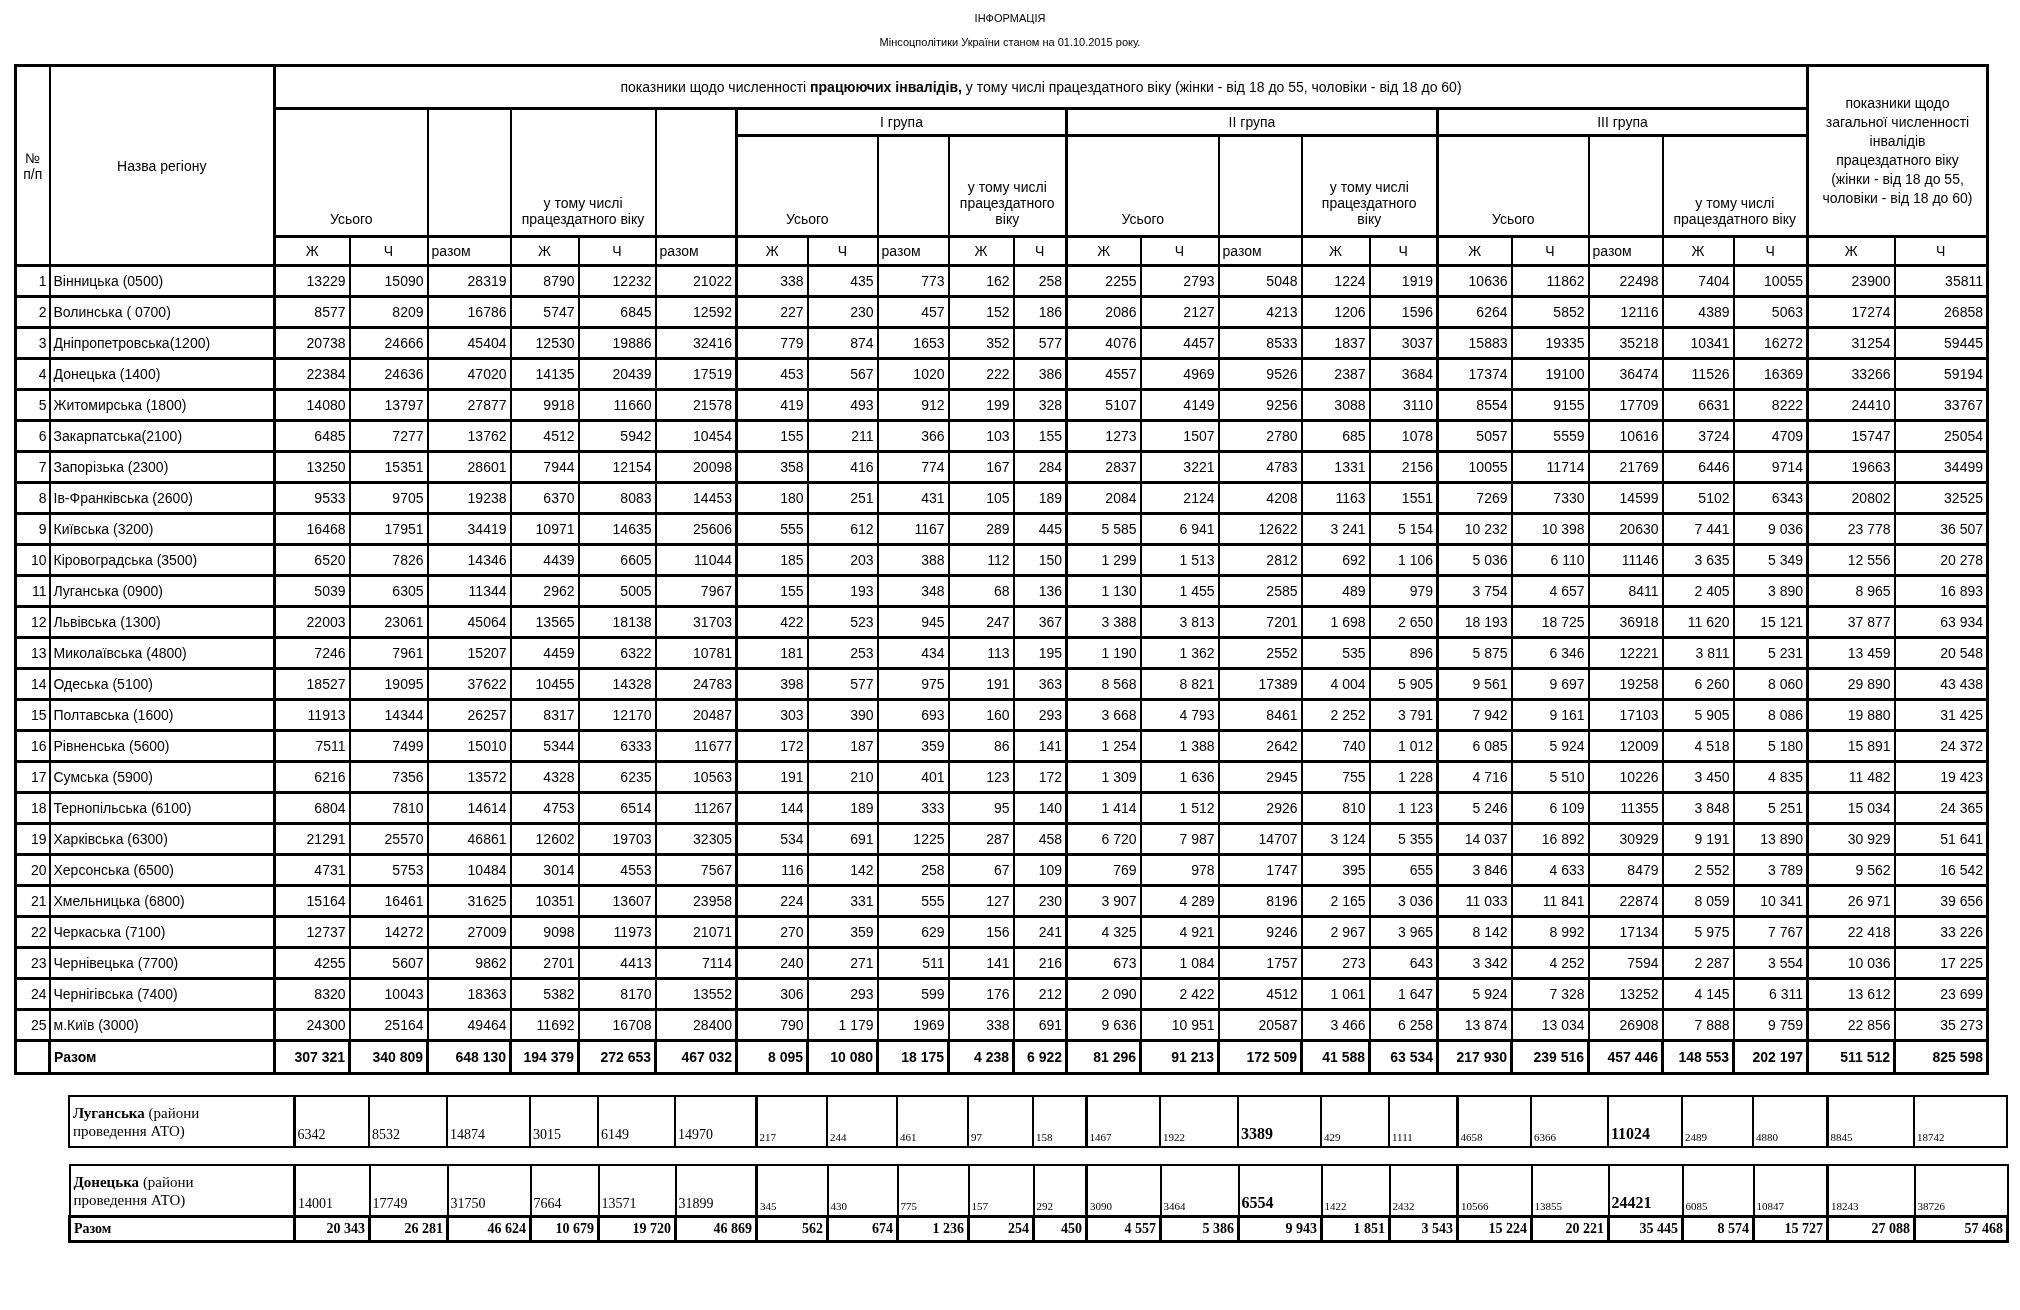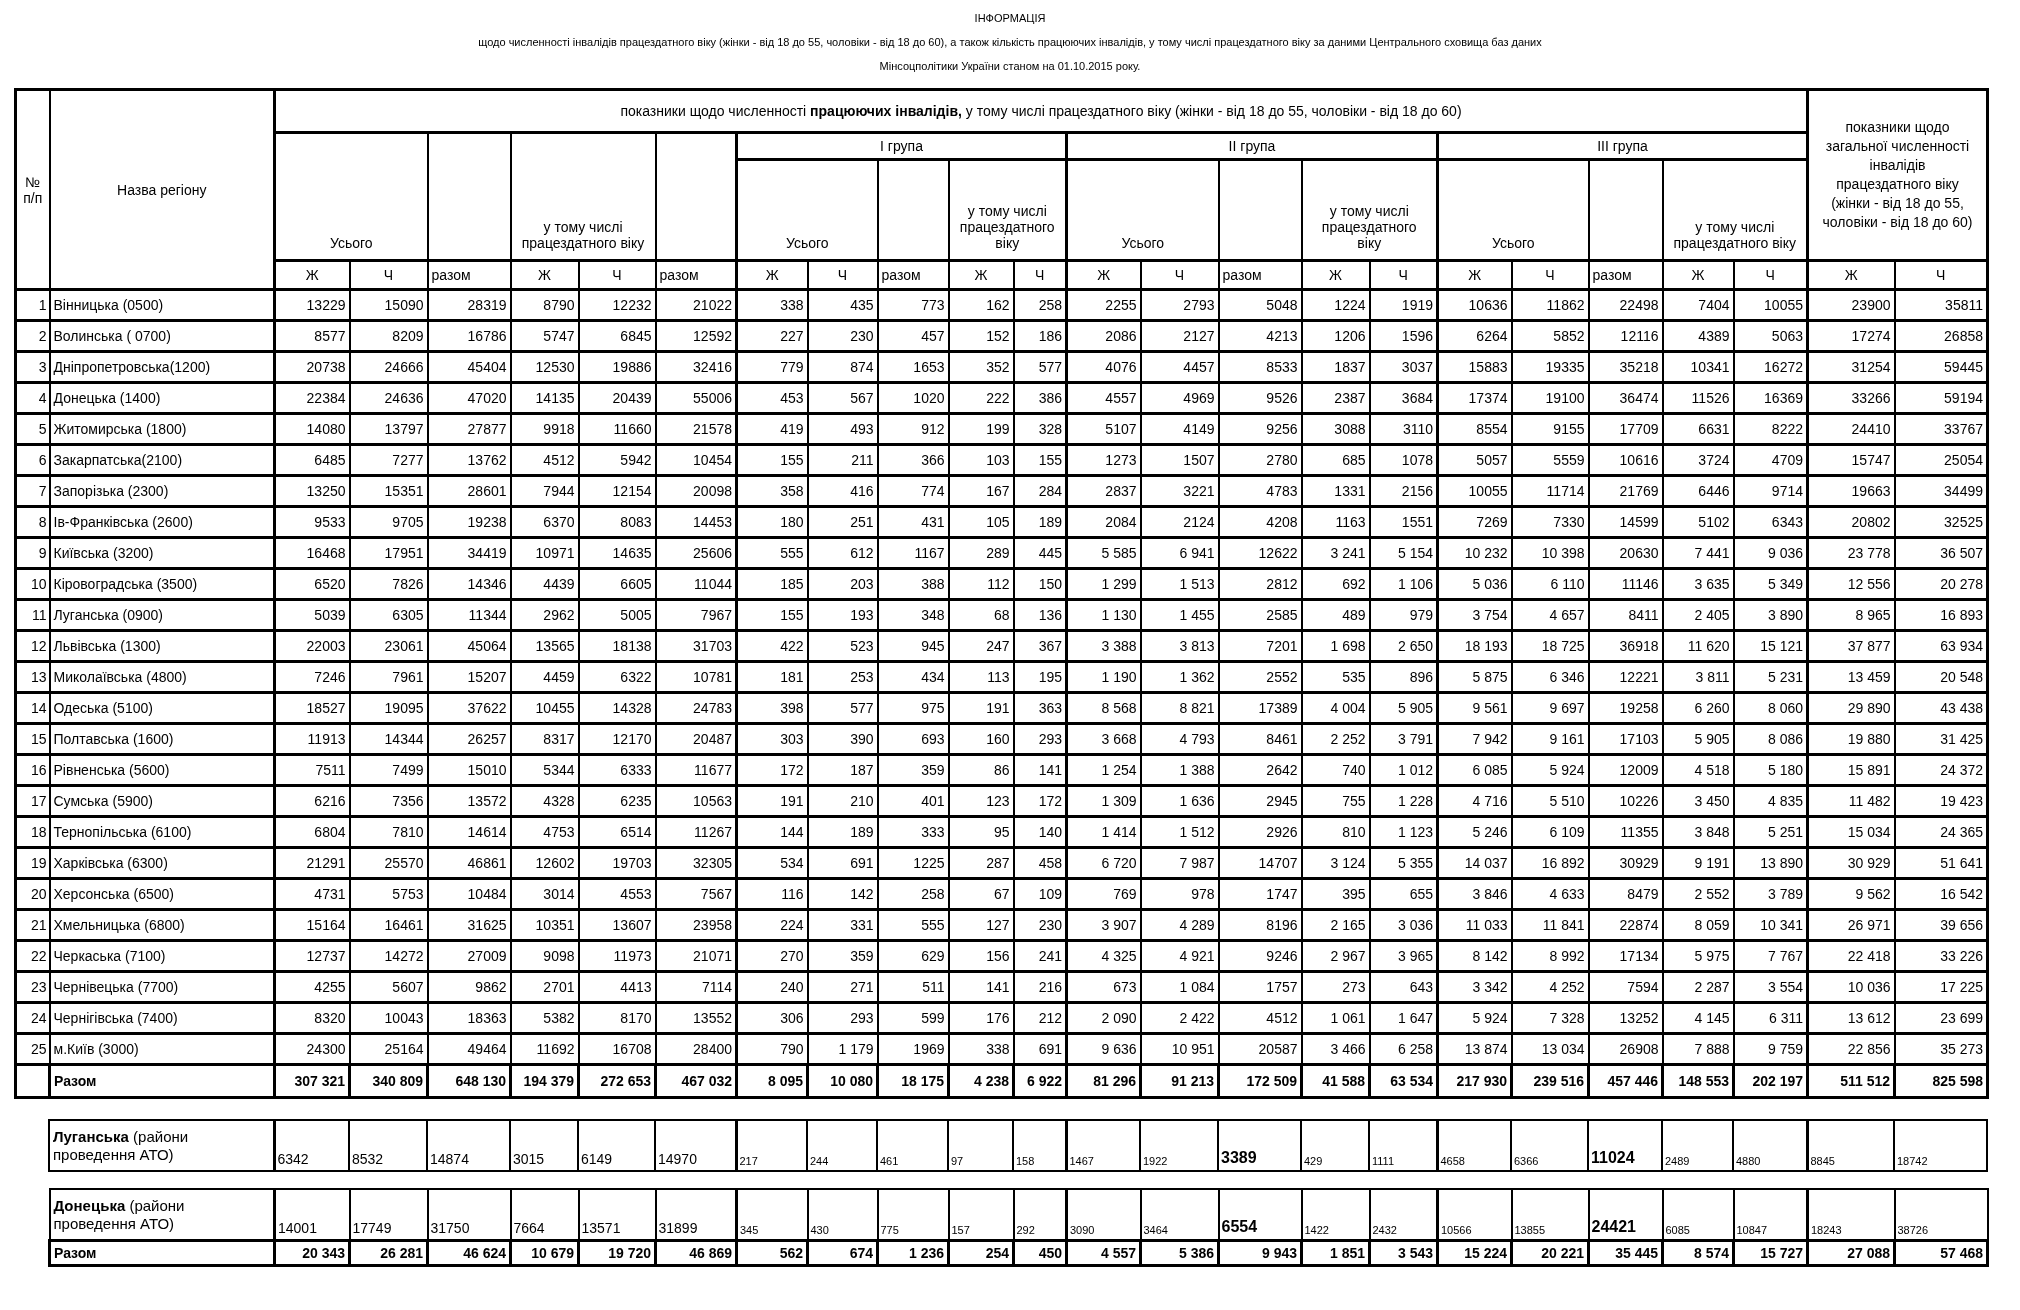--- a/index.html
+++ b/index.html
@@ -18,37 +18,36 @@
   .pre{white-space:pre-line;}
   .tothead{font-size:14px;line-height:19px;vertical-align:middle !important;border-bottom-width:3px !important;}
   .subth{height:26px;border-bottom-width:3px !important;font-size:14px;}
   .razom{text-align:left !important;padding-left:3px !important;}
   .gl{border-left-width:3px !important;}
   .main tbody td{font-size:14px;height:28px;border-top-width:3px;border-bottom-width:3px;white-space:nowrap;}
   .num{text-align:right;padding-right:3px !important;}
   .ncol{text-align:right;padding-right:2px !important;}
   .rname{text-align:left;padding-left:3px !important;}
   tr.total td{font-weight:bold;border-width:3px;height:30px;font-size:14px;}
-  table.ato{margin-left:48px;border:2px solid #000;}
+  table.ato{margin-left:68px;border:2px solid #000;font-family:Liberation Serif, serif;}
   .ato td{font-size:14px;white-space:nowrap;}
   .ato .vals{text-align:left;vertical-align:bottom;height:46px;padding-bottom:3px !important;padding-right:3px !important;}
   .ato .sm{font-size:11px;}
   .ato .bg{font-weight:bold;font-size:16px;}
   .ato .aname{font-size:15px;vertical-align:middle;line-height:18px;}
   .ato .aname b{font-weight:bold;}
   tr.atototal td{font-weight:bold;border-width:3px;height:22px;}
   .gap1{height:20px;}
   .gap2{height:16px;}
 </style>
 </head>
 <body>
 
 <div class="titles">
   <div class="t1">ІНФОРМАЦІЯ</div>
-  <div class="t2">щодо численності інвалідів працездатного віку (жінки - від 18 до 55, чоловіки - від 18 до 60), а також кількість працюючих інвалідів, у тому числі працездатного віку за даними Центрального сховища баз даних</div>
   <div class="t3">Мінсоцполітики України станом на 01.10.2015 року.</div>
 </div>
 
 <table class="grid main">
   <colgroup>
     <col style="width:34px">
       <col style="width:225px">
     <col style="width:75px">
       <col style="width:78px">
       <col style="width:83px">
@@ -221,21 +220,21 @@
         <td class="num">59445</td>
       </tr>
       <tr>
         <td class="ncol">4</td>
         <td class="rname">Донецька (1400)</td>
         <td class="num gl">22384</td>
         <td class="num">24636</td>
         <td class="num">47020</td>
         <td class="num">14135</td>
         <td class="num">20439</td>
-        <td class="num">55006</td>
+        <td class="num">17519</td>
         <td class="num gl">453</td>
         <td class="num">567</td>
         <td class="num">1020</td>
         <td class="num">222</td>
         <td class="num">386</td>
         <td class="num gl">4557</td>
         <td class="num">4969</td>
         <td class="num">9526</td>
         <td class="num">2387</td>
         <td class="num">3684</td>

